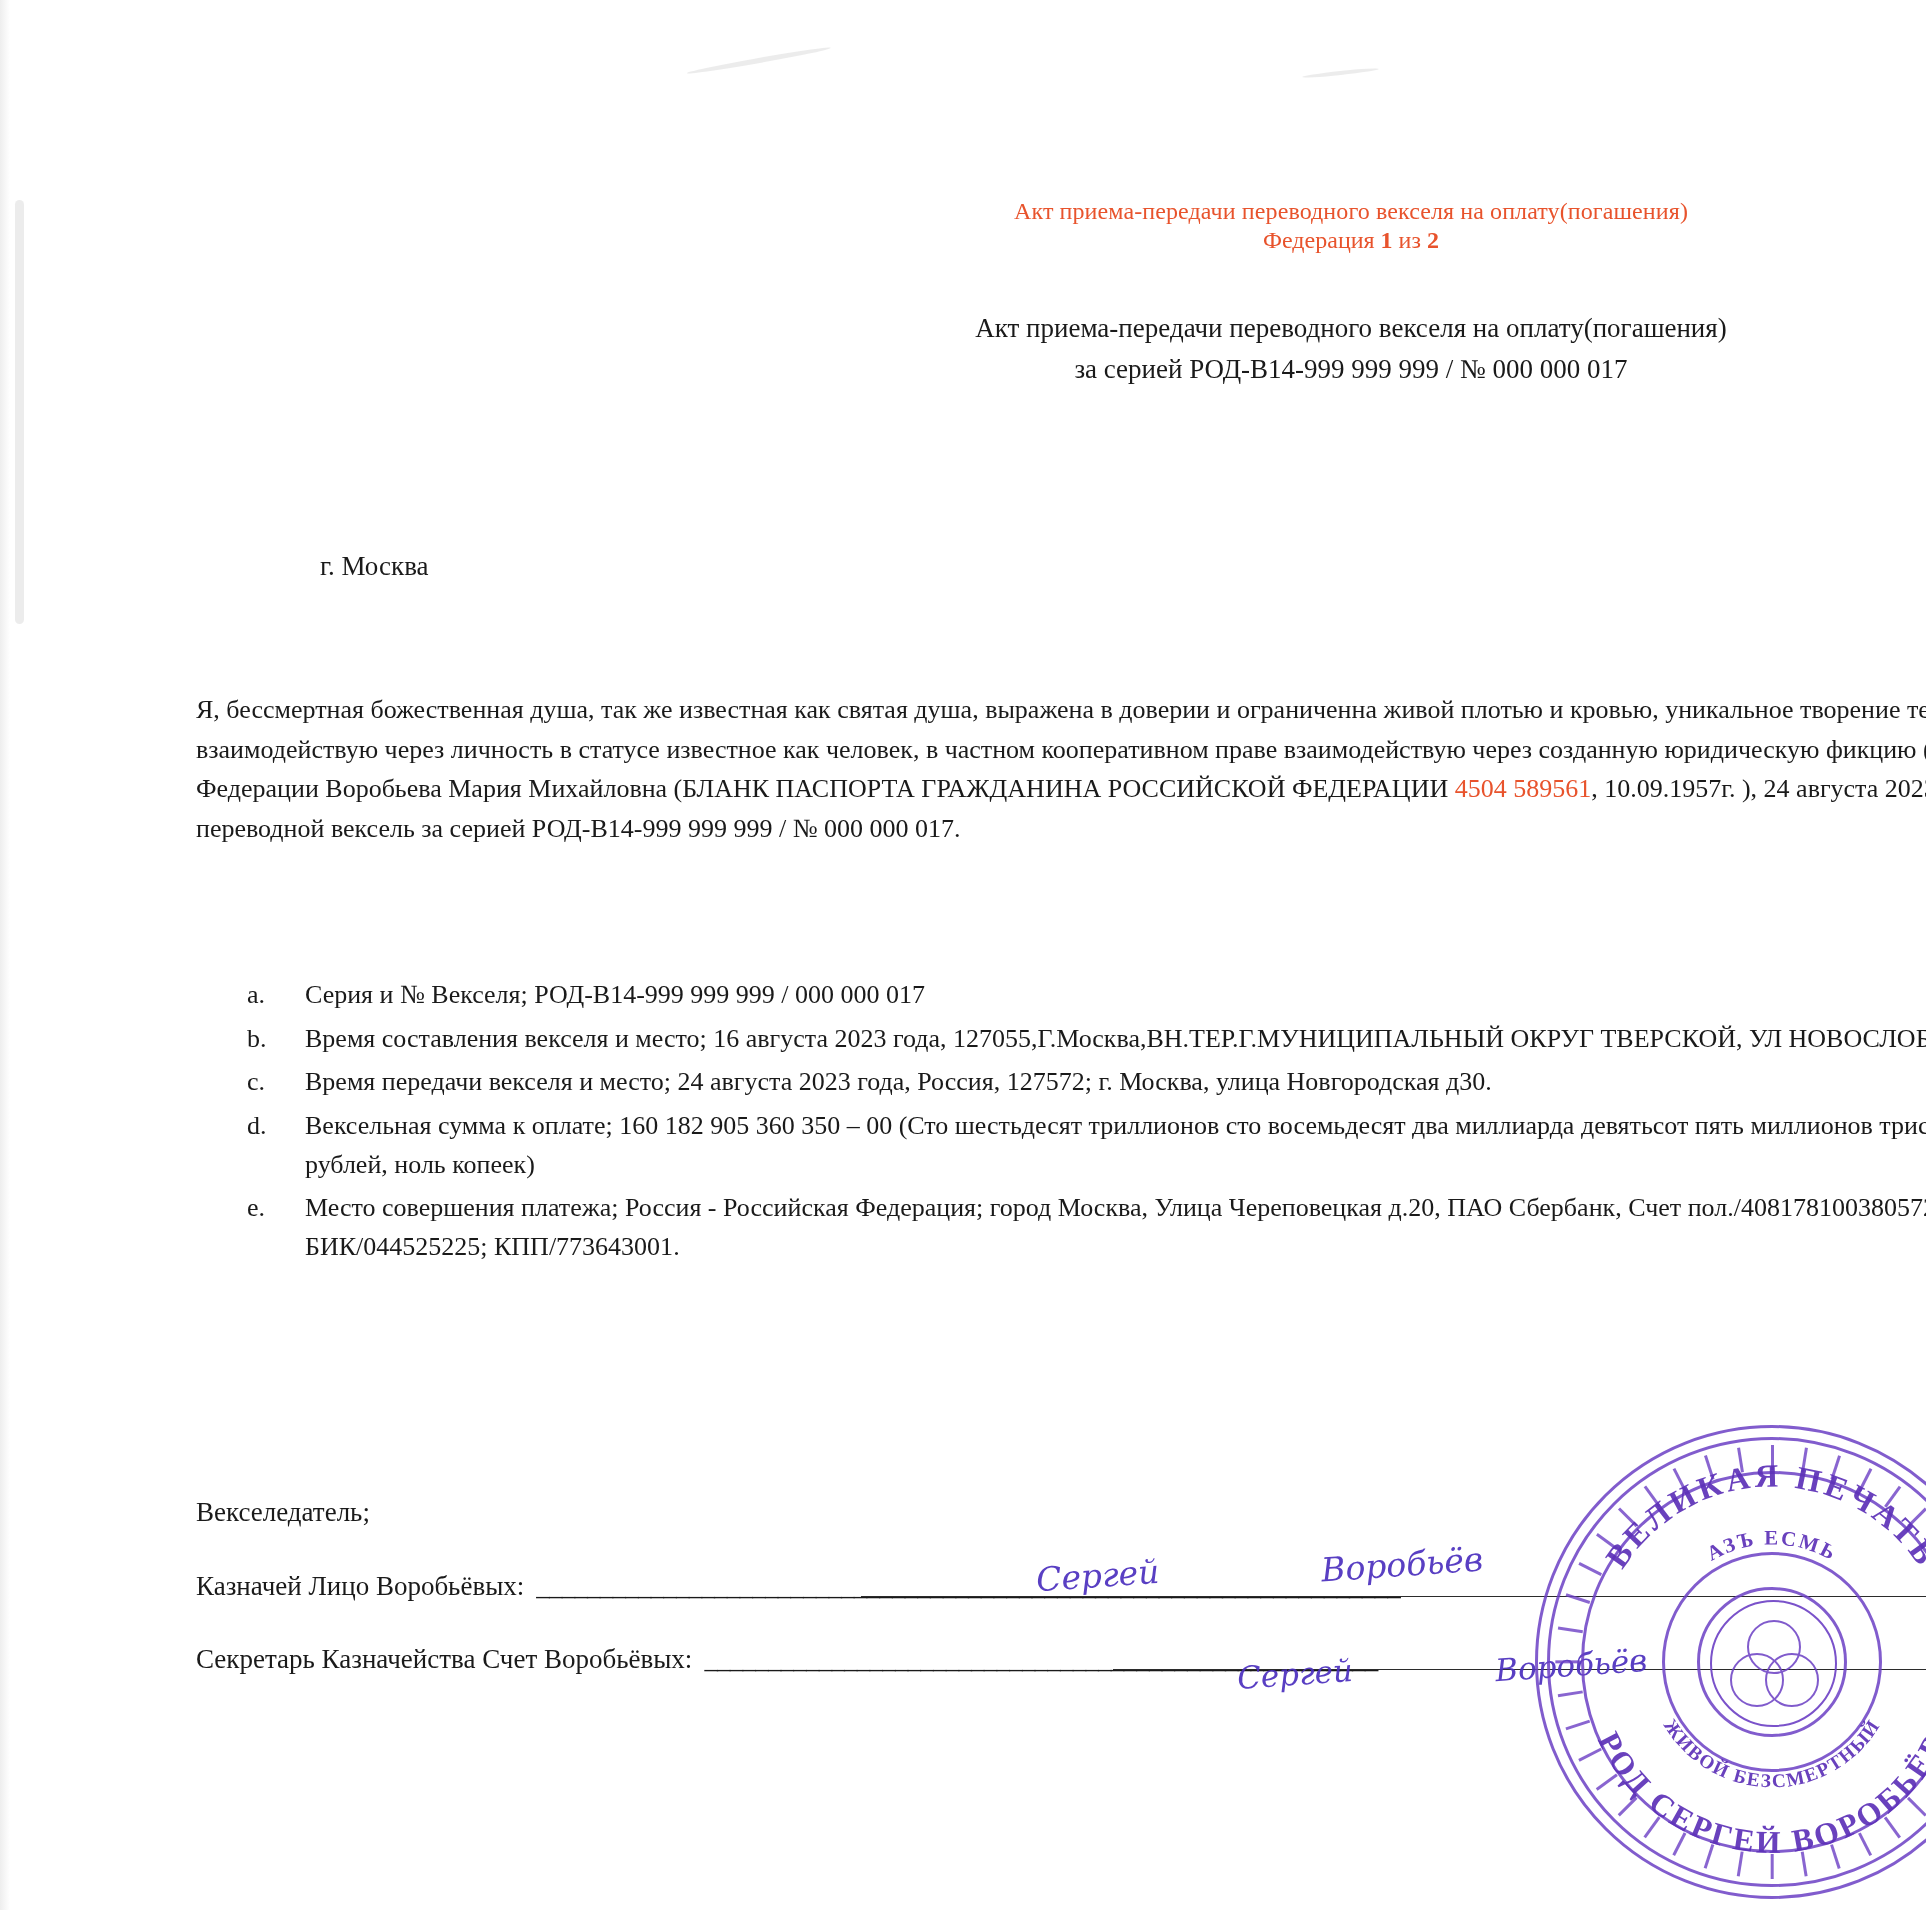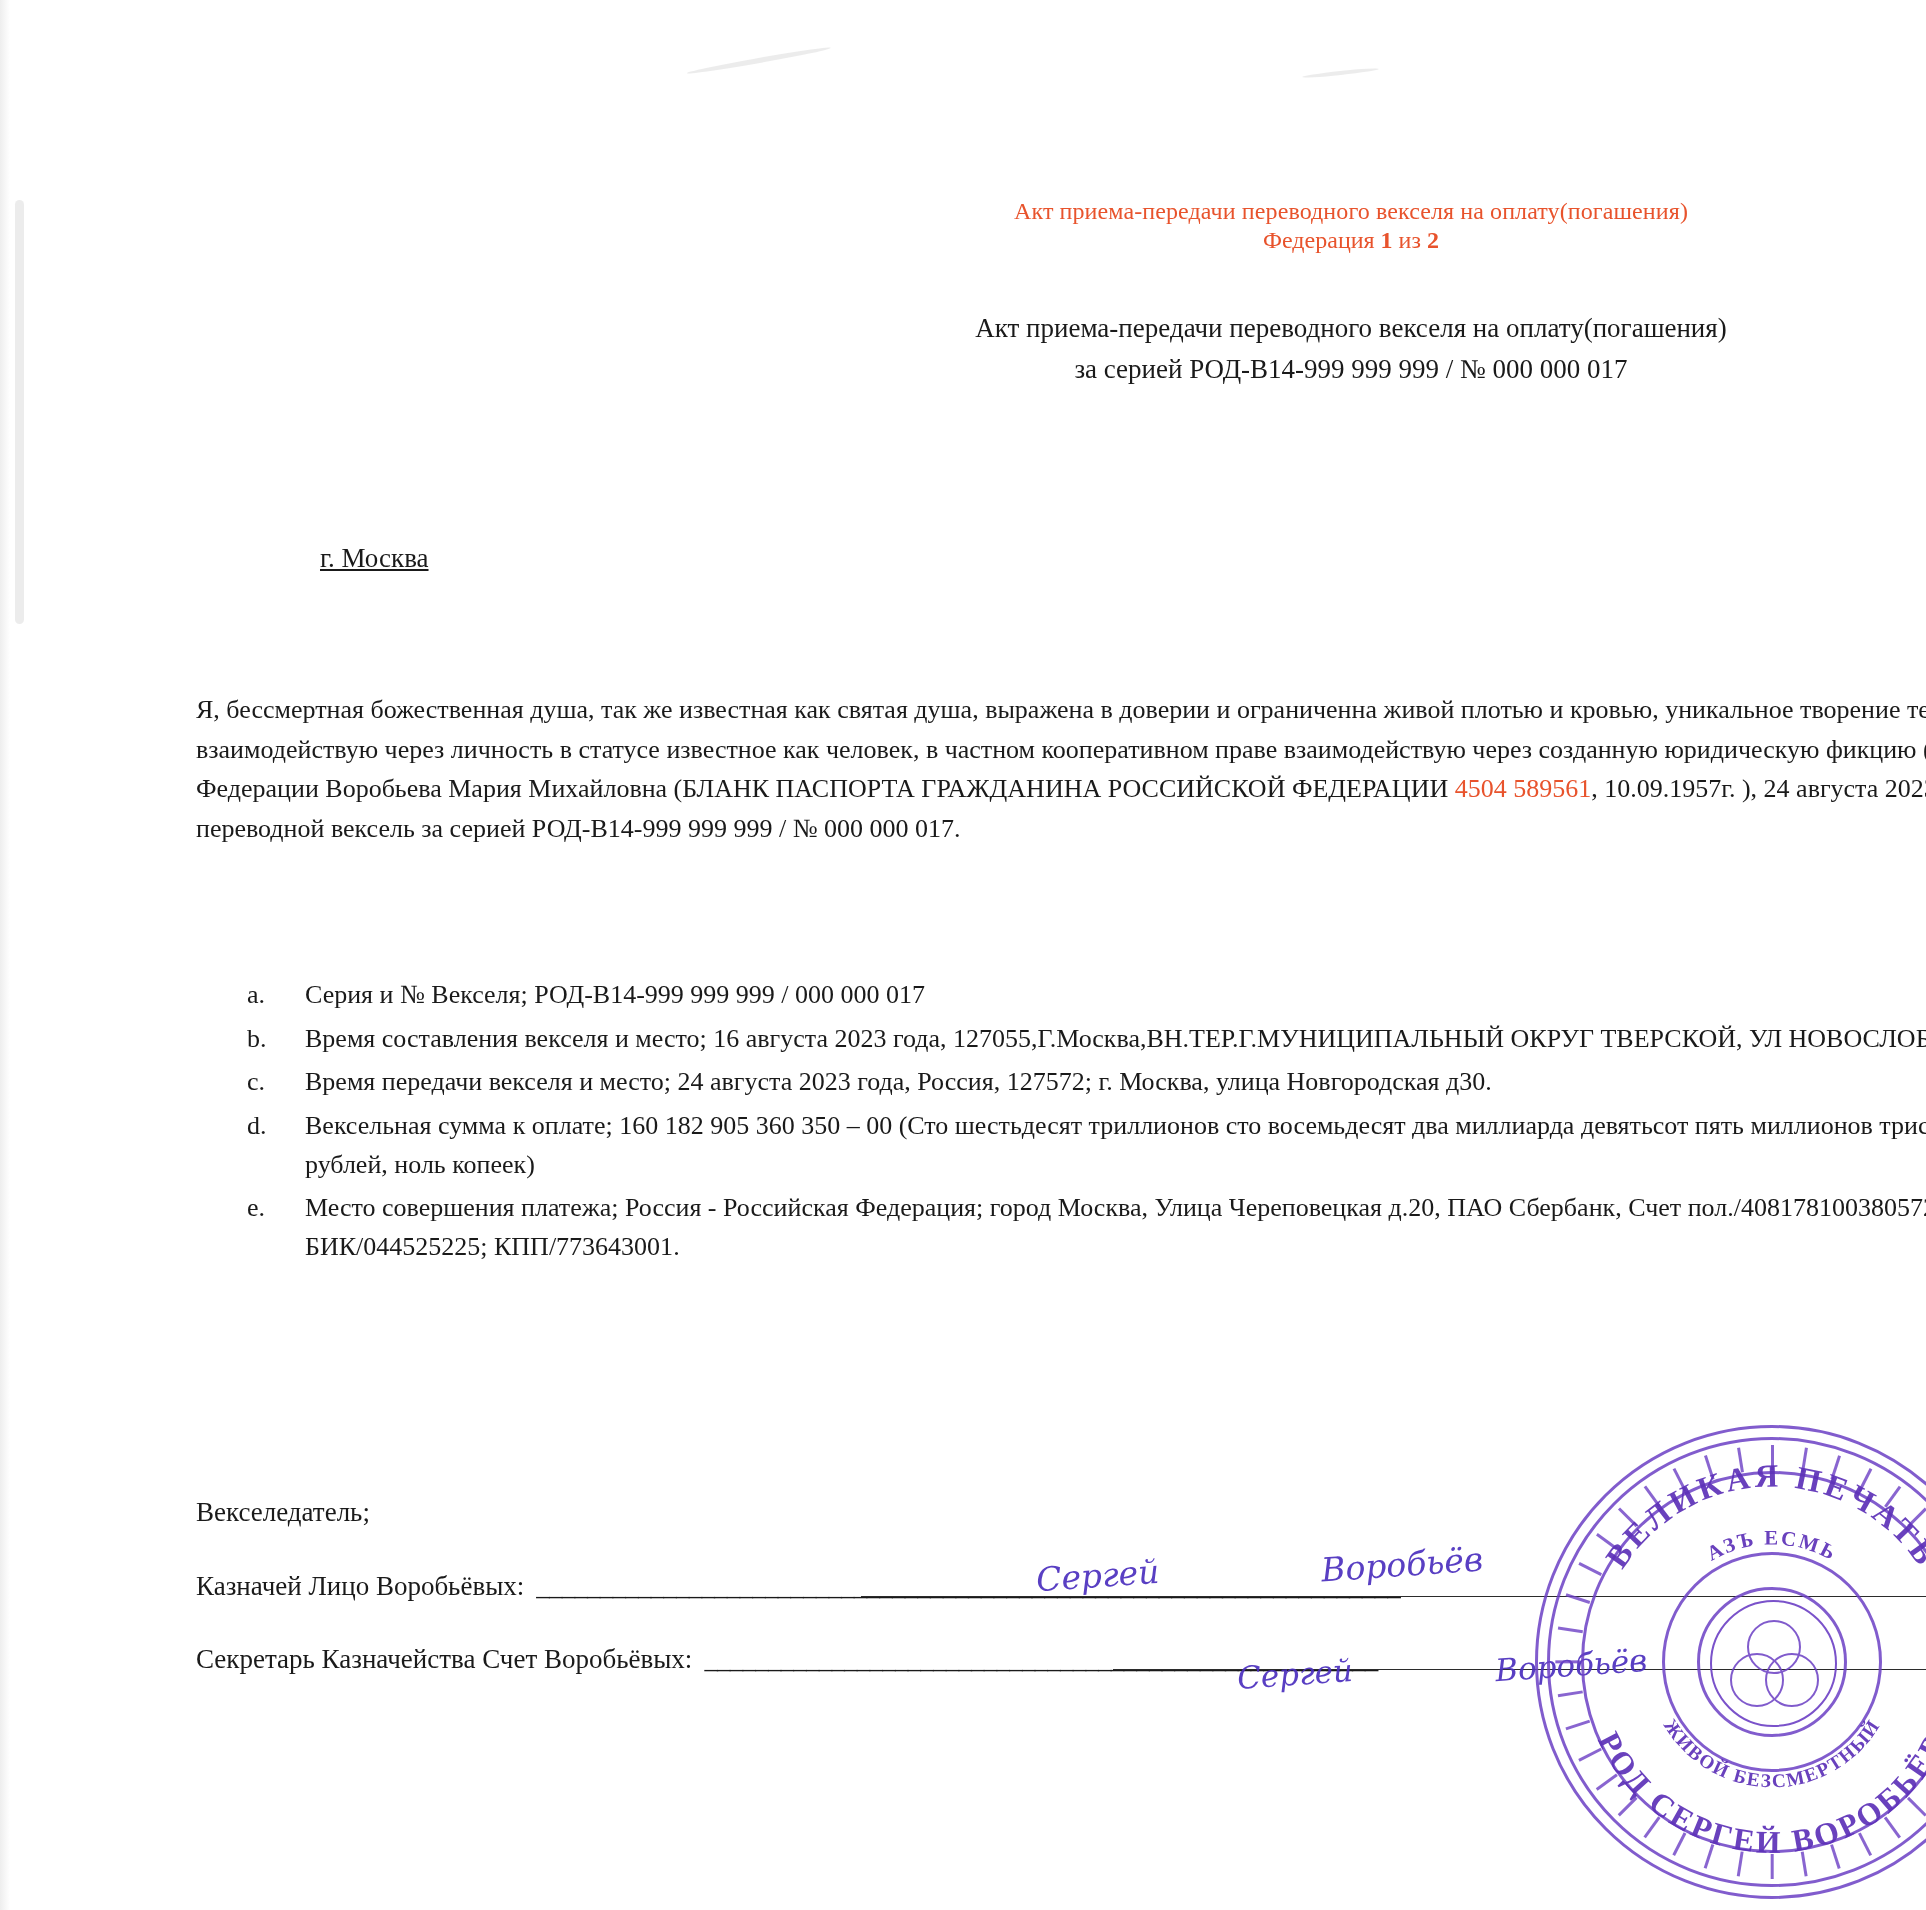--- a/index.html
+++ b/index.html
@@ -77,23 +77,22 @@
   .placedate {
     position: absolute;
     top: 535px;
     left: 0;
     width: 100%;
     height: 35px;
   }
   .placedate .city {
     position: absolute;
     left: 320px;
-    top: 8px;
+    top: 16px;
     font-size: 27px;
-    text-decoration: underline;
   }
 
   .body-text {
     position: absolute;
     left: 196px;
     top: 690px;
     width: 2311px;
     font-size: 26px;
     line-height: 1.52;
     text-align: left;

